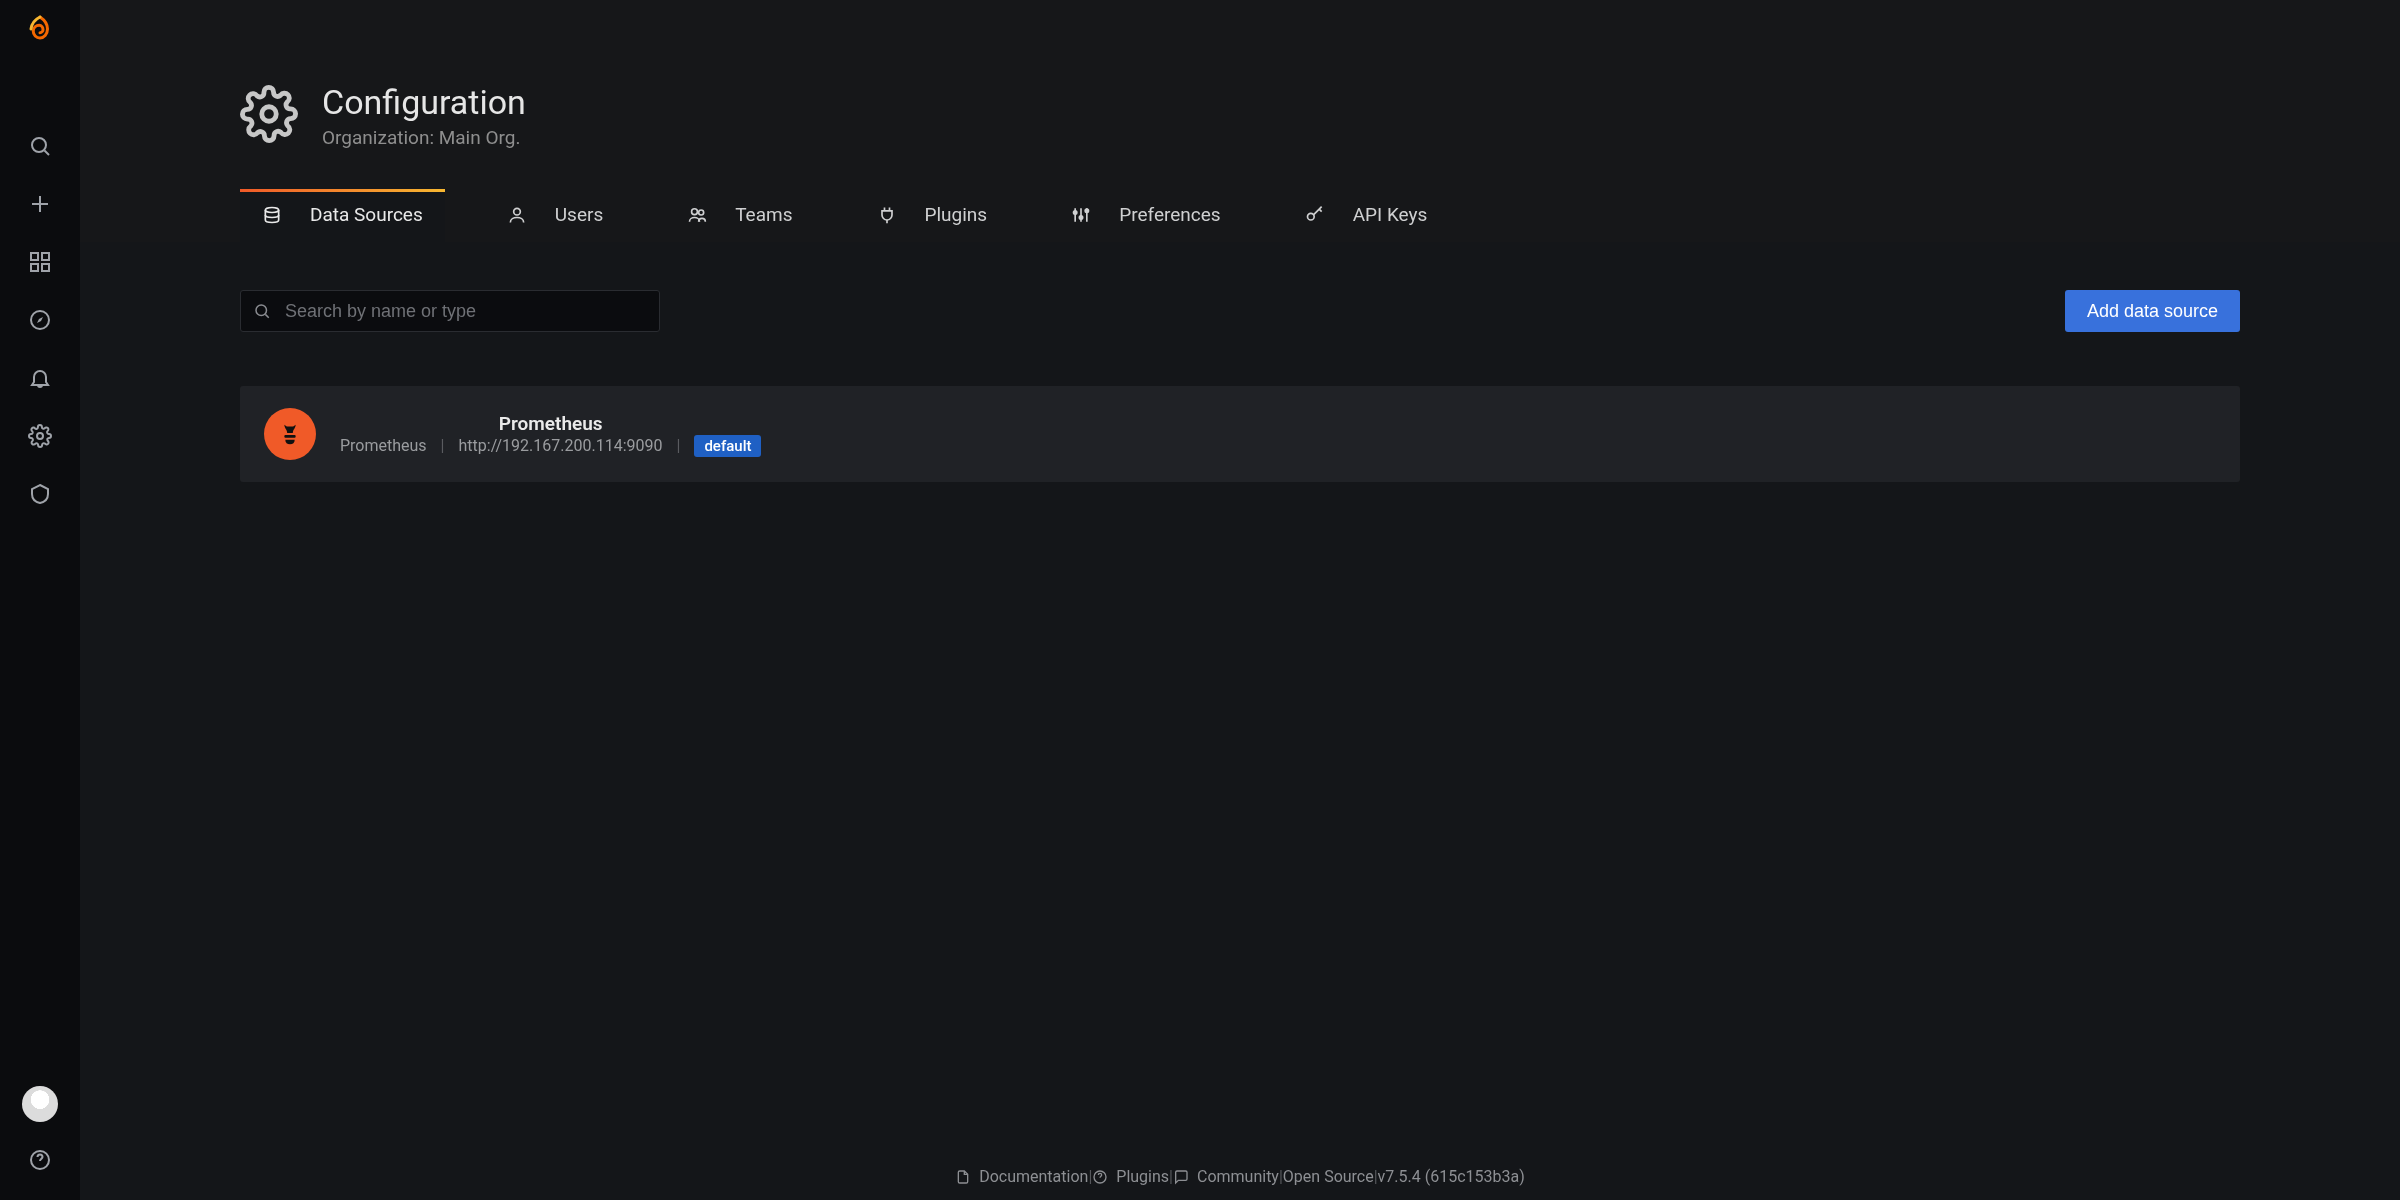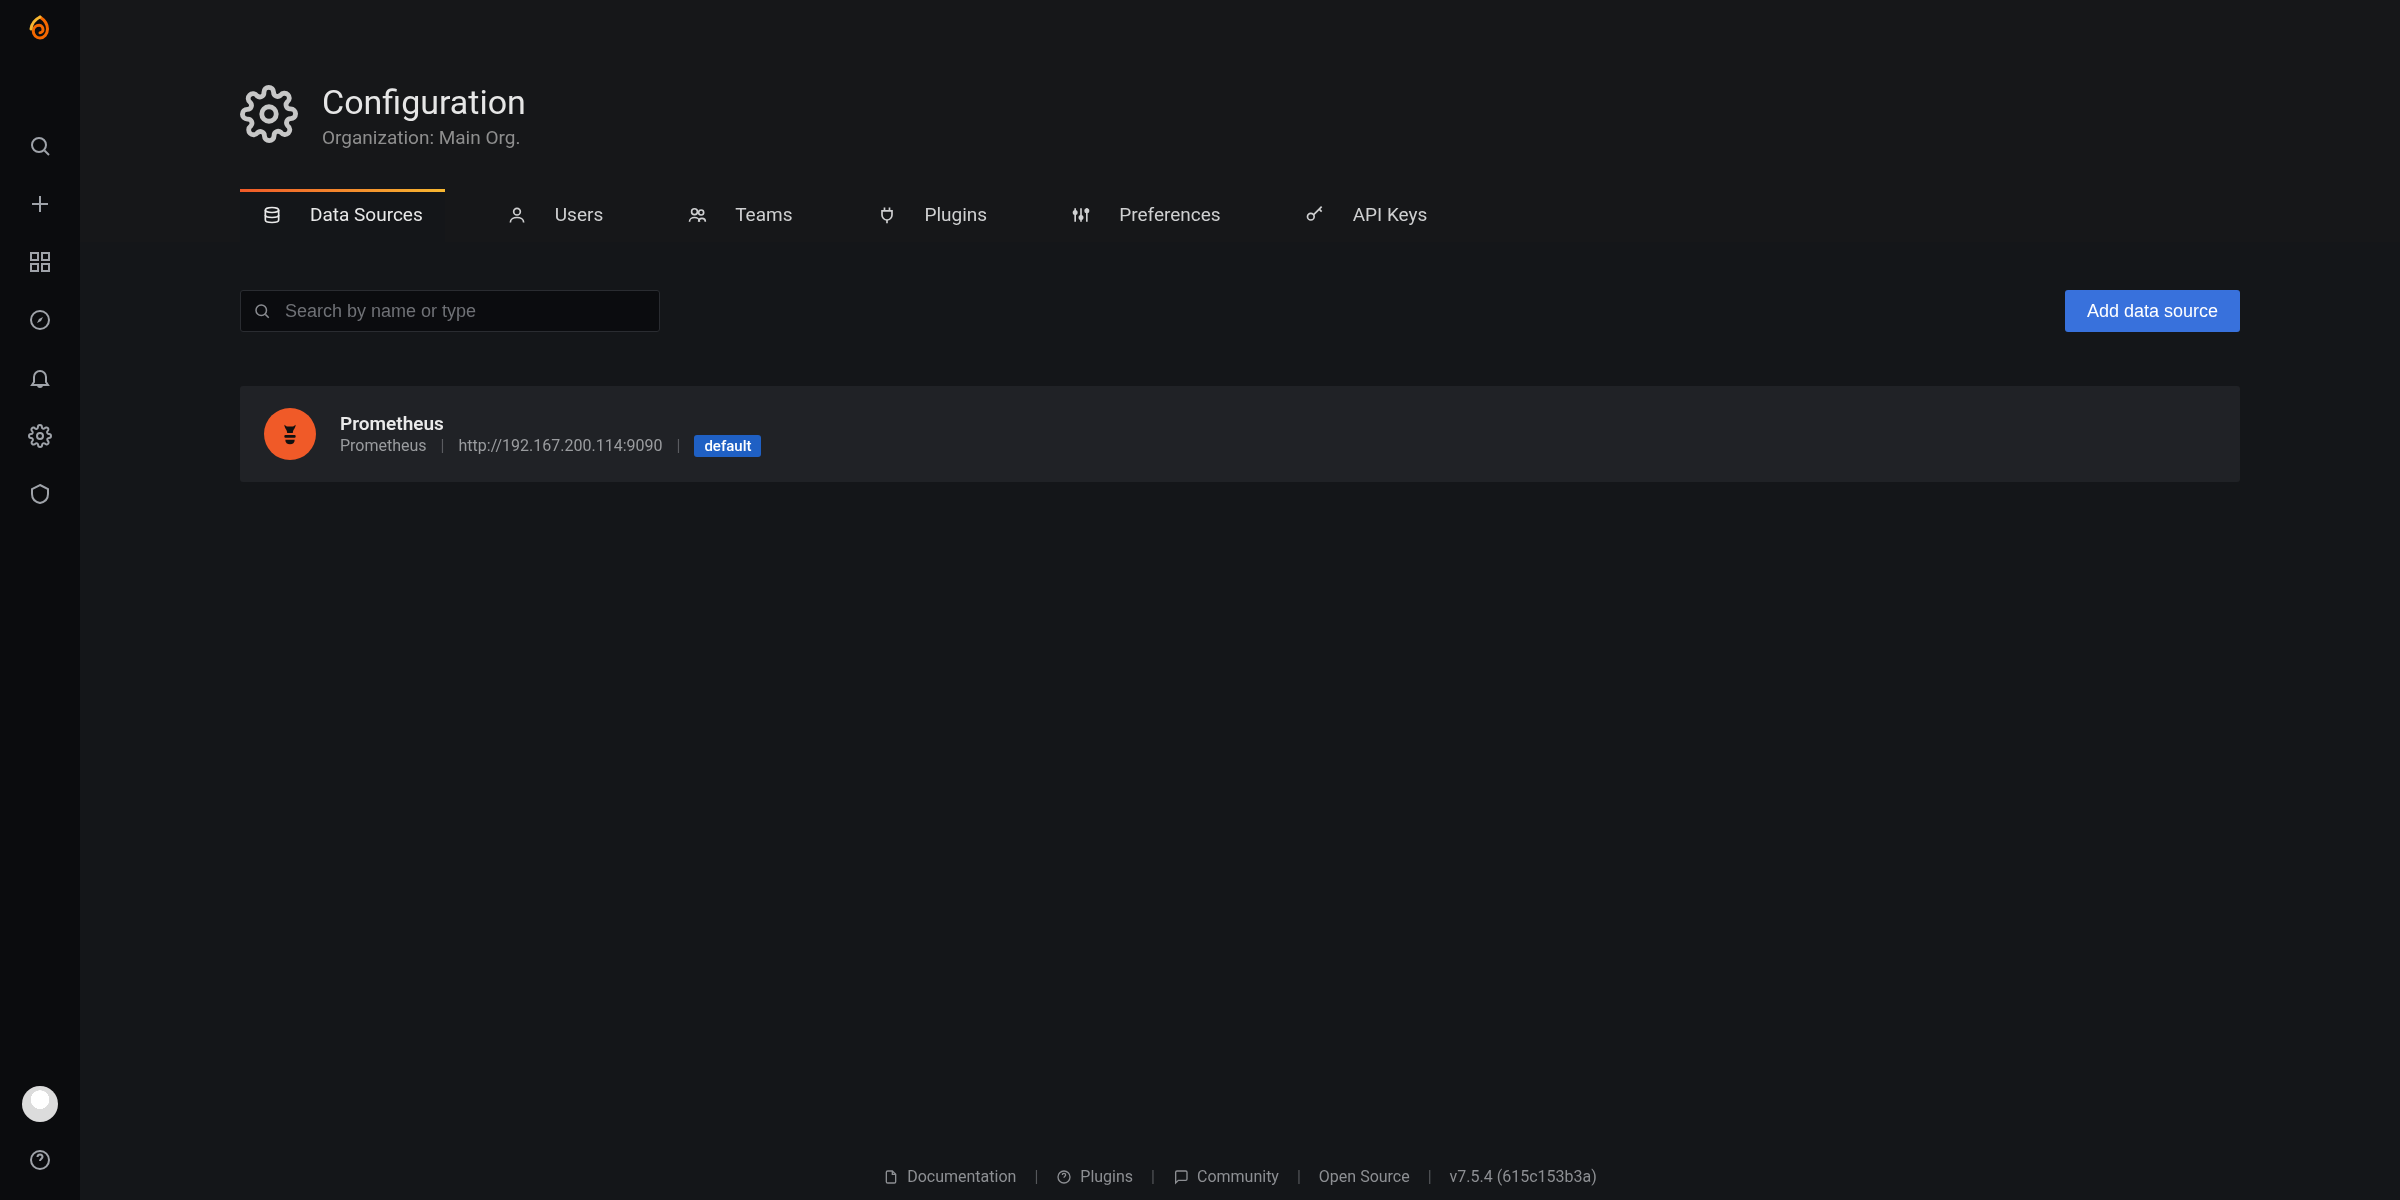--- a/index.html
+++ b/index.html
@@ -123,35 +123,35 @@
     padding:22px 24px;
     cursor:pointer;
   }
   .ds-logo{
     width:52px;height:52px;border-radius:50%;
     background:var(--orange);
     display:flex;align-items:center;justify-content:center;
     flex-shrink:0;
   }
   .ds-logo svg{width:30px;height:30px;}
-  .ds-info{display:flex;flex-direction:column;}
+  .ds-info{display:flex;flex-direction:column;align-items:center;}
   .ds-name{font-size:19px;font-weight:600;color:#eaeaea;}
   .ds-meta{display:flex;align-items:center;gap:14px;font-size:16px;color:#9a9c9f;}
   .ds-sep{color:#5a5c60;}
   .badge{
     background:var(--badge-blue);
     color:#fff;font-size:15px;font-weight:500;
     padding:2px 10px;border-radius:3px;
   }
 
   
   .footer{
     position:absolute;
     bottom:14px;left:0;right:0;
-    display:flex;justify-content:center;align-items:center;gap:18px;
+    display:flex;justify-content:center;align-items:center;
     color:#8d8f93;font-size:16px;
   }
   .footer .flink{display:flex;align-items:center;gap:8px;cursor:pointer;}
   .footer svg{width:16px;height:16px;stroke:currentColor;fill:none;stroke-width:2;}
   .footer .fsep{color:#55575b;}
   .footer .plain{cursor:default;}
 
   
   .grafana-logo svg{width:36px;height:36px;}
 </style>

